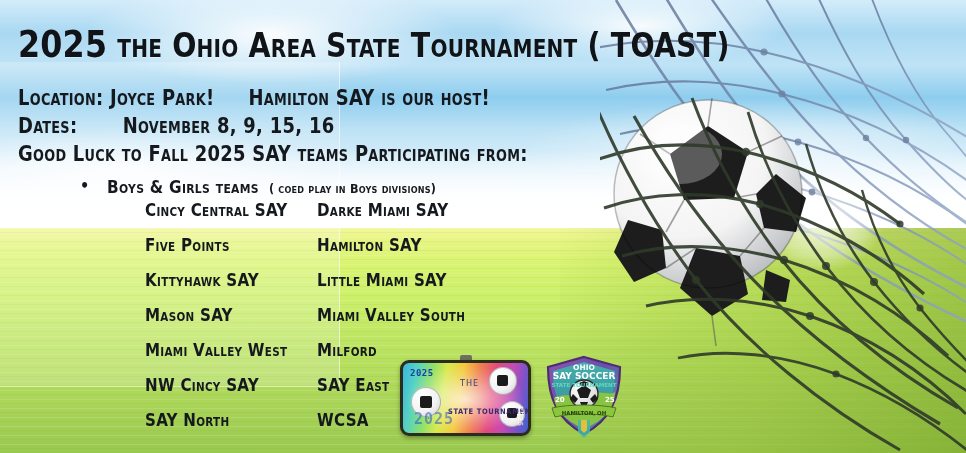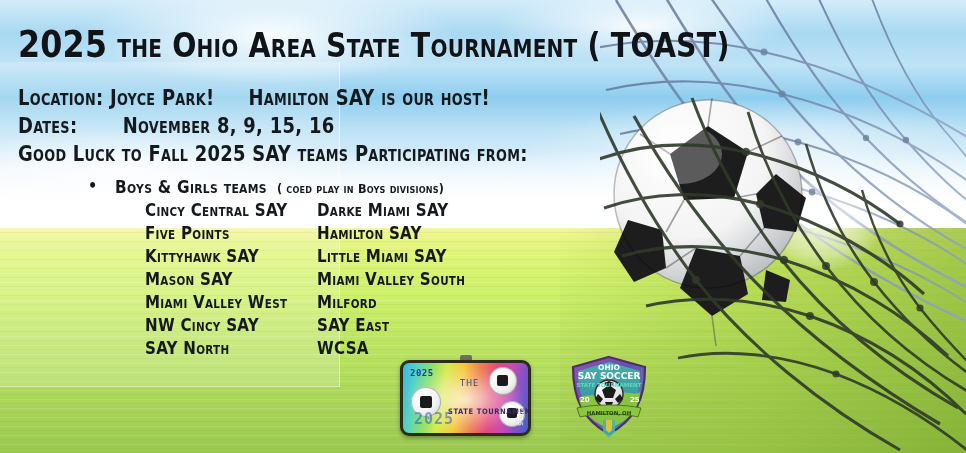--- a/index.html
+++ b/index.html
@@ -105,41 +105,41 @@
     transform-origin:left center;
   }
   .line-loc  { top:86px; }
   .line-dates{ top:114px; }
   .line-luck { top:142px; }
 
   .line-loc .gap{ display:inline-block; width:22px; }
   .line-dates .gap{ display:inline-block; width:34px; }
 
   .bullet-row{
-    position:absolute; left:88px; top:176px;
+    position:absolute; left:80px; top:176px;
     color:#15191d; font-weight:bold;
     white-space:nowrap;
   }
   .bullet-dot{
     display:inline-block; width:22px;
     font-size:16px; vertical-align:2px;
   }
   .bullet-main{
     font-size:17px; font-variant:small-caps; letter-spacing:.3px;
   }
   .bullet-sub{
     font-size:12.5px; font-variant:small-caps; letter-spacing:.2px;
     padding-left:5px;
   }
 
   .team-grid{
     position:absolute; left:145px; top:199px;
     display:grid;
     grid-template-columns:172px auto;
-    row-gap:0px;
+    row-gap:12px;
   }
   .team{
     color:#15191d; font-weight:bold;
     font-size:17.5px; line-height:23px;
     font-variant:small-caps; letter-spacing:.3px;
     white-space:nowrap;
     transform:scaleX(.96);
     transform-origin:left center;
   }
 
@@ -216,21 +216,21 @@
   }
   .pin-b1{ left:8px; top:24px; width:30px; height:30px; }
   .pin-b2{ left:86px; top:4px; width:28px; height:28px; }
   .pin-b3{ left:96px; top:38px; width:26px; height:26px; }
   .pin-tab{
     position:absolute; left:60px; top:-5px; width:12px; height:7px;
     background:#6f6f5e; border-radius:2px 2px 0 0;
   }
 
   
-  .crest{ position:absolute; left:567px; top:354px; width:84px; height:88px; }
+  .crest{ position:absolute; left:542px; top:354px; width:84px; height:88px; }
   .crest svg{ display:block; width:100%; height:100%; }
 </style>
 </head>
 <body>
 
 <div id="stage">
 
   <div class="bg-sky"></div>
   <div class="bg-haze"></div>
   <div class="bg-grass"></div>

